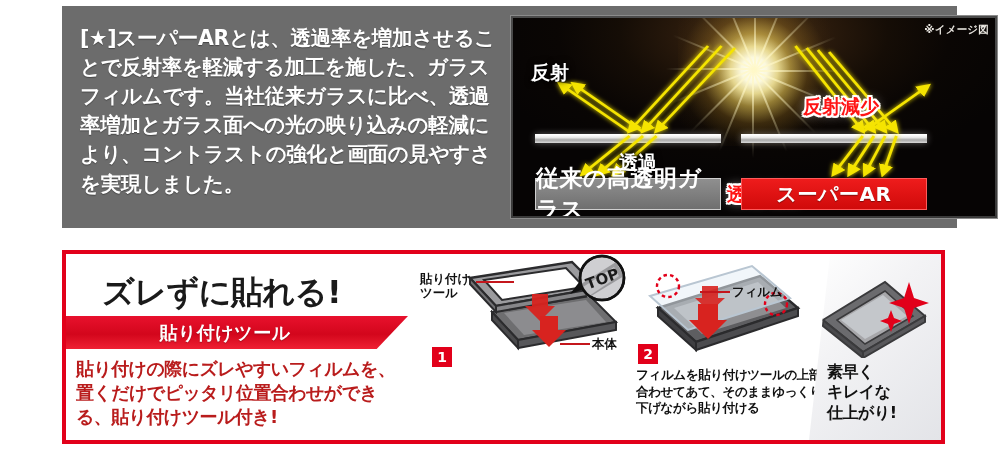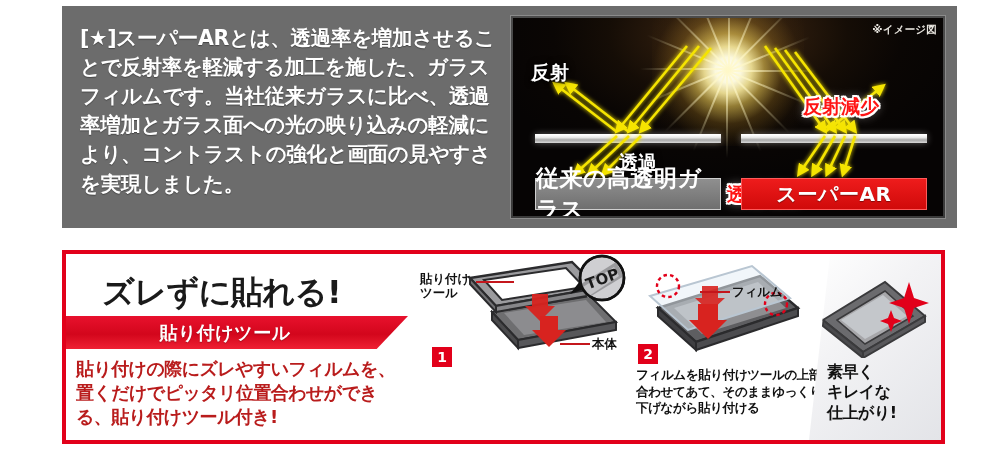--- a/index.html
+++ b/index.html
@@ -18,21 +18,21 @@
   }
   #top-desc {
     position:absolute; left:18px; top:18px; width:420px;
     color:#ffffff; font-weight:bold; font-size:20.5px; line-height:1.42;
     letter-spacing:-0.3px;
     text-shadow:0 1px 1px rgba(0,0,0,.35);
   }
 
   
   #diagram-frame {
-    position:absolute; left:448px; top:9px; width:436px; height:204px;
+    position:absolute; left:448px; top:9px; width:488px; height:204px;
     background:linear-gradient(#4b4b4b,#3a3a3a);
     padding:3px;
     box-shadow:0 0 0 1px #8b8b8b inset;
   }
   #diagram {
     position:relative; width:100%; height:100%; overflow:hidden;
     background:radial-gradient(ellipse 58% 72% at 50% 8%, #4a3318 0%, #2a1a0c 26%, #150d06 48%, #0a0604 70%, #060404 100%);
   }
   #image-note {
     position:absolute; right:6px; top:5px; z-index:9;

